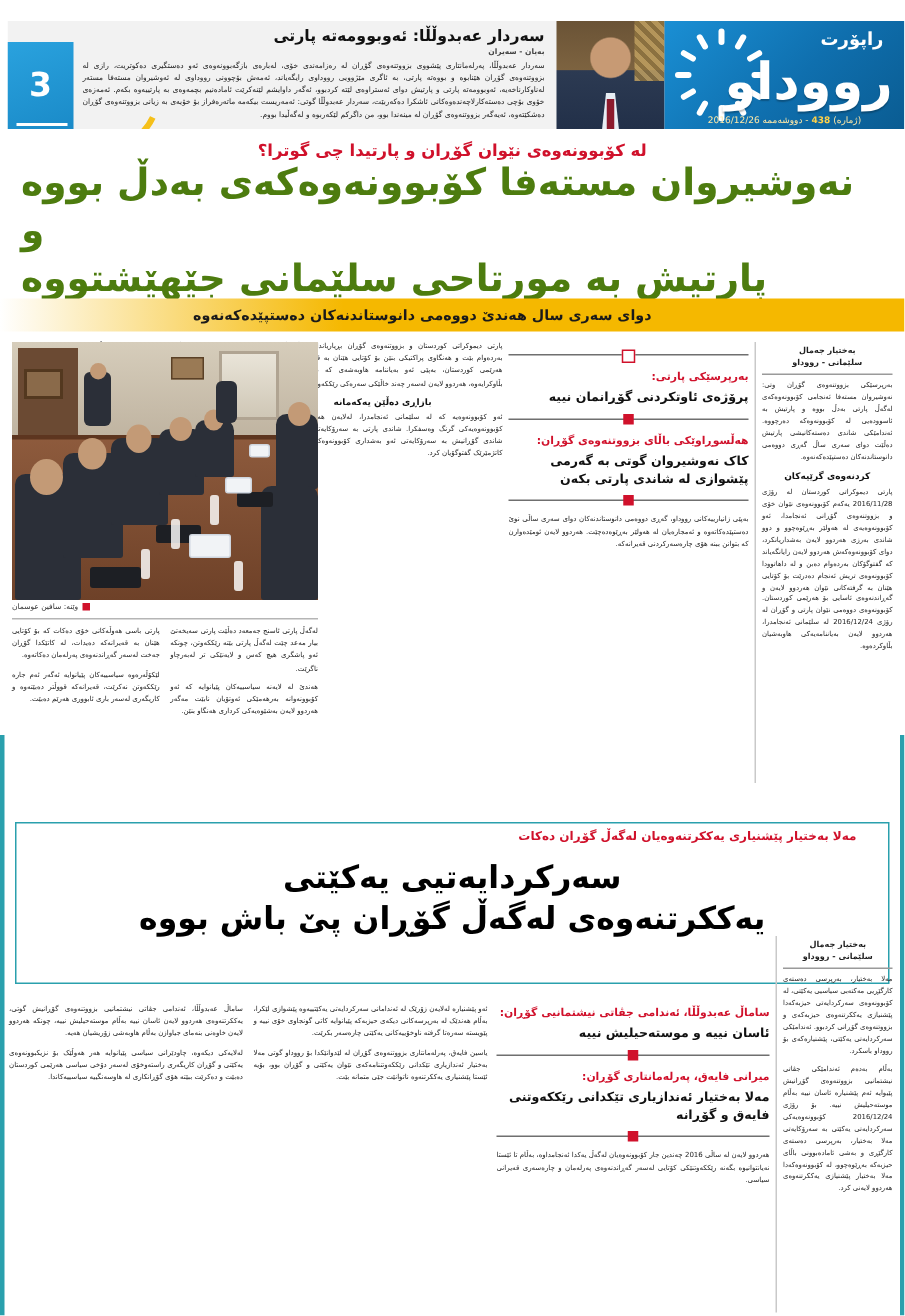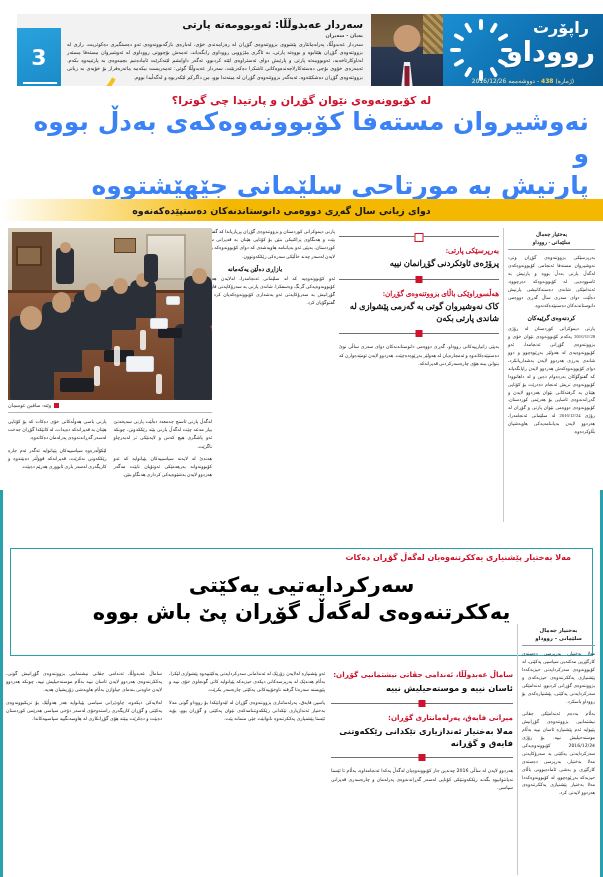--- a/index.html
+++ b/index.html
@@ -8,43 +8,43 @@
     width:603px; height:877px;
     background:#ffffff;
     font-family:"DejaVu Sans","Liberation Sans",sans-serif;
     direction:rtl;
     overflow:hidden;
   }
   .page{ position:relative; width:603px; height:877px; background:#fff; }
 
   
   .masthead{
-    position:absolute; top:14px; right:0; left:17px; height:72px;
+    position:absolute; top:14px; right:0; left:5px; height:72px;
     overflow:hidden;
     padding-left:18px;
   }
   .mast-bg{
     position:absolute; inset:0;
     background:#f2f2f2;
   }
   .mast-blue{
     position:absolute; top:0; right:0; width:160px; height:72px;
     background:linear-gradient(135deg,#1a8fd4 0%,#0f6fae 55%,#0a5c92 100%);
     overflow:hidden;
   }
   .sunburst{ position:absolute; left:6px; top:4px; width:64px; height:64px; }
   .mast-logo{
     position:absolute; right:8px; top:24px;
-    color:#ffffff; font-size:27px; font-weight:bold; line-height:1;
+    color:#ffffff; font-size:34px; font-weight:bold; line-height:1;
     letter-spacing:-1px;
     text-shadow:0 1px 1px rgba(0,0,0,.25);
   }
   .mast-report{
     position:absolute; right:14px; top:6px;
-    color:#ffffff; font-size:16px; font-weight:bold; line-height:1;
+    color:#ffffff; font-size:12px; font-weight:bold; line-height:1;
   }
   .mast-date{
     position:absolute; right:4px; bottom:2px; left:4px;
     color:#ffe9a8; font-size:6px; text-align:center; direction:rtl;
     white-space:nowrap;
   }
   .mast-date .issue{ color:#ffd24a; font-weight:bold; }
 
   .mast-photo{
     position:absolute; top:0; right:160px; width:72px; height:72px;
@@ -103,40 +103,40 @@
     transform:rotate(-20deg);
   }
 
   
   .kicker{
     position:absolute; top:94px; right:0; left:0;
     text-align:center; font-size:11px; font-weight:bold; color:#d0112b;
   }
   .headline{
     position:absolute; top:106px; right:14px; left:14px;
-    text-align:right; color:#3b82f6;
+    text-align:left; color:#4d7c0f;
     font-size:25px; font-weight:bold; line-height:1.28;
   }
   .headline .l2{ display:block; }
 
   .goldbar{
     position:absolute; top:199px; right:0; left:0; height:22px;
     background:linear-gradient(270deg,#f5b800 0%,#f5b800 62%,#ffffff 100%);
     display:flex; align-items:center; justify-content:flex-start;
     padding-right:0;
   }
   .goldbar span{
     display:block; width:100%; text-align:center;
     font-size:9.5px; font-weight:bold; color:#1a1a1a;
     padding-right:40px;
   }
 
   
   .sec1{
-    position:absolute; top:228px; right:0; left:0; height:296px;font-family:Liberation Serif, serif;
+    position:absolute; top:228px; right:0; left:0; height:296px;
   }
 
   
   .col-right{
     position:absolute; top:0; right:6px; width:94px; height:294px;
     padding:2px 2px 0 4px;
     border-left:1px solid #c9c9c9;
   }
   .byline{
     text-align:center; font-size:5.4px; font-weight:bold;
@@ -326,21 +326,21 @@
     <div class="pagenum">3</div>
   </div>
 
   <div class="kicker">لە کۆبوونەوەی نێوان گۆڕان و پارتیدا چی گوترا؟</div>
   <div class="headline">
     <span>نەوشیروان مستەفا کۆبوونەوەکەی بەدڵ بووە و</span>
     <span class="l2">پارتیش بە مورتاحی سلێمانی جێهێشتووە</span>
   </div>
 
   <div class="goldbar">
-    <span>دوای زیانی سال گەڕی دووەمی دانوستاندنەکان دەستپێدەکەنەوە</span>
+    <span>دوای سەری سال هەندێ دووەمی دانوستاندنەکان دەستپێدەکەنەوە</span>
   </div>
 
   <div class="sec1">
 
     <div class="col-right">
       <div class="byline">
         <span class="n">بەختیار جەمال</span>
         <span class="n">سلێمانی - رووداو</span>
       </div>
       <div class="rule"></div>

